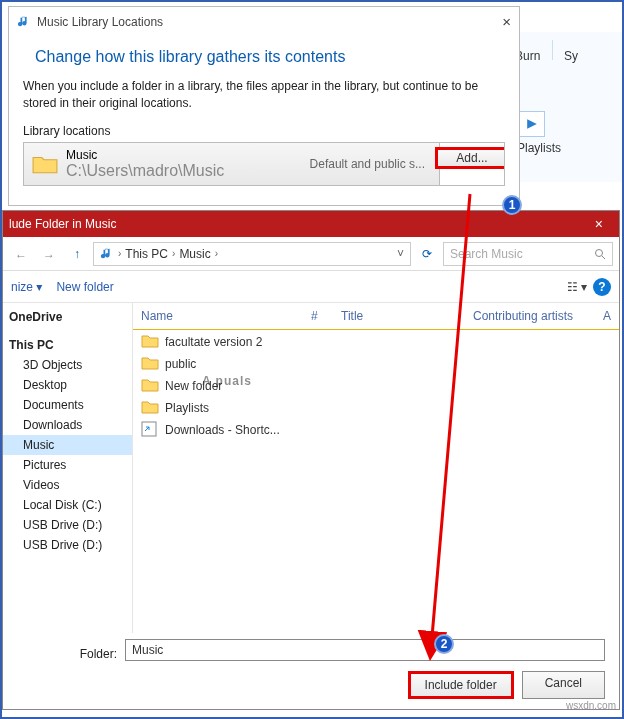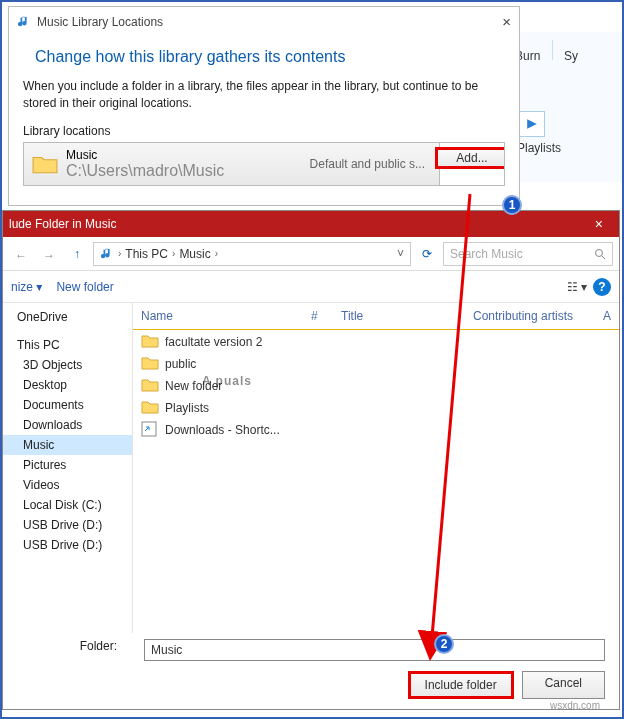--- a/index.html
+++ b/index.html
@@ -42,40 +42,40 @@
 .search{width:170px;border:1px solid #ccc;height:24px;display:flex;align-items:center;padding:0 6px;background:#fff}
 .search span{color:#aaa}
 .tool{height:32px;border-bottom:1px solid #e5e5e5;display:flex;align-items:center;padding:0 8px;gap:14px}
 .tool span{color:#2a5db0}
 .tool .v{margin-left:auto;display:flex;gap:6px;align-items:center}
 .helpic{width:18px;height:18px;border-radius:50%;background:#0a78d4;color:#fff;text-align:center;line-height:18px;font-weight:bold}
 .main{display:flex;height:330px}
 .side{width:130px;border-right:1px solid #e5e5e5;overflow:hidden;padding:4px 0}
 .side div{padding:3px 8px 3px 14px;color:#222;cursor:pointer;white-space:nowrap}
 .side div.sel{background:#cde8ff}
-.side div.hdr{font-weight:400;padding-left:14px}
+.side div.hdr{font-weight:700;padding-left:6px}
 .side div.ind{padding-left:20px}
 .files{flex:1;overflow:auto}
 .files-head{display:flex;padding:6px 8px;color:#6a7ea8;border-bottom:1px solid #eab308}
 .files-head .c1{width:170px}
 .files-head .c2{width:30px}
 .files-head .c3{flex:1}
 .files-head .c4{width:130px}
 .files-head span{color:#4a6aa8;cursor:pointer}
 .frow{display:flex;align-items:flex-end;padding:3px 8px}
 .frow .ic{width:18px;height:16px;margin-right:6px}
 .foot{position:absolute;bottom:0;left:0;right:0;padding:10px 14px}
-.foot-row{display:flex;align-items:flex-start;gap:27px;margin-bottom:10px}
+.foot-row{display:flex;align-items:flex-end;gap:8px;margin-bottom:10px}
 .foot-row label{width:100px;text-align:right;color:#222}
 .foot-row input{flex:1;border:1px solid #888;height:22px;padding:0 6px;background:#fff}
 .foot-btns{display:flex;justify-content:flex-end;gap:8px}
 .badge{position:absolute;width:20px;height:20px;border-radius:50%;background:#1957c7;border:2px solid #87a9e2;color:#fff;font-weight:bold;display:flex;align-items:center;justify-content:center;font-size:12px;z-index:10}
 .wm{position:absolute;left:200px;top:350px;font-size:36px;font-weight:bold;color:#bbb;opacity:.55;z-index:4;pointer-events:none;letter-spacing:1px}
 svg.arrow{position:absolute;z-index:9;pointer-events:none}
-.src{position:absolute;right:22px;bottom:6px;font-size:10px;color:#999;z-index:20}
+.src{position:absolute;right:6px;bottom:6px;font-size:10px;color:#999;z-index:20}
 </style>
 </head>
 <body>
 
 <div class="bg-win">
   <div class="rbn">
     <span>Burn</span>
     <span class="sep"></span>
     <span>Sy</span>
   </div>

